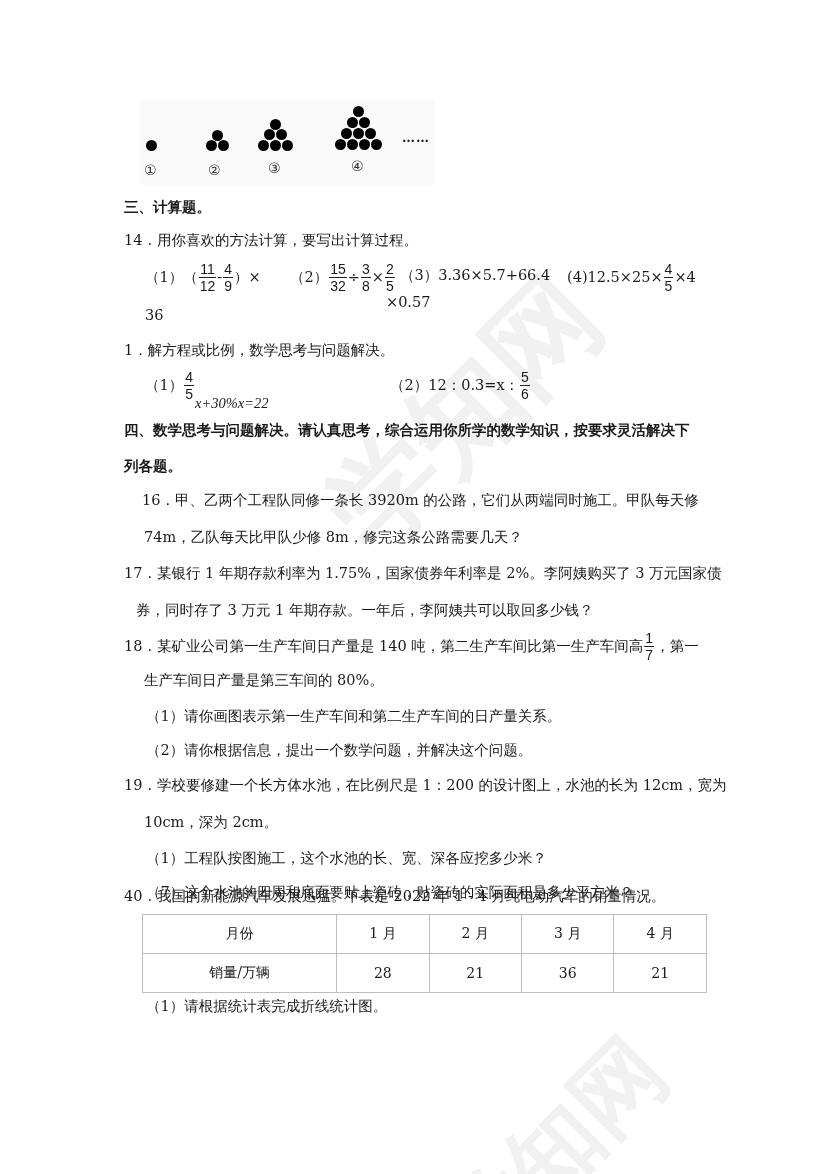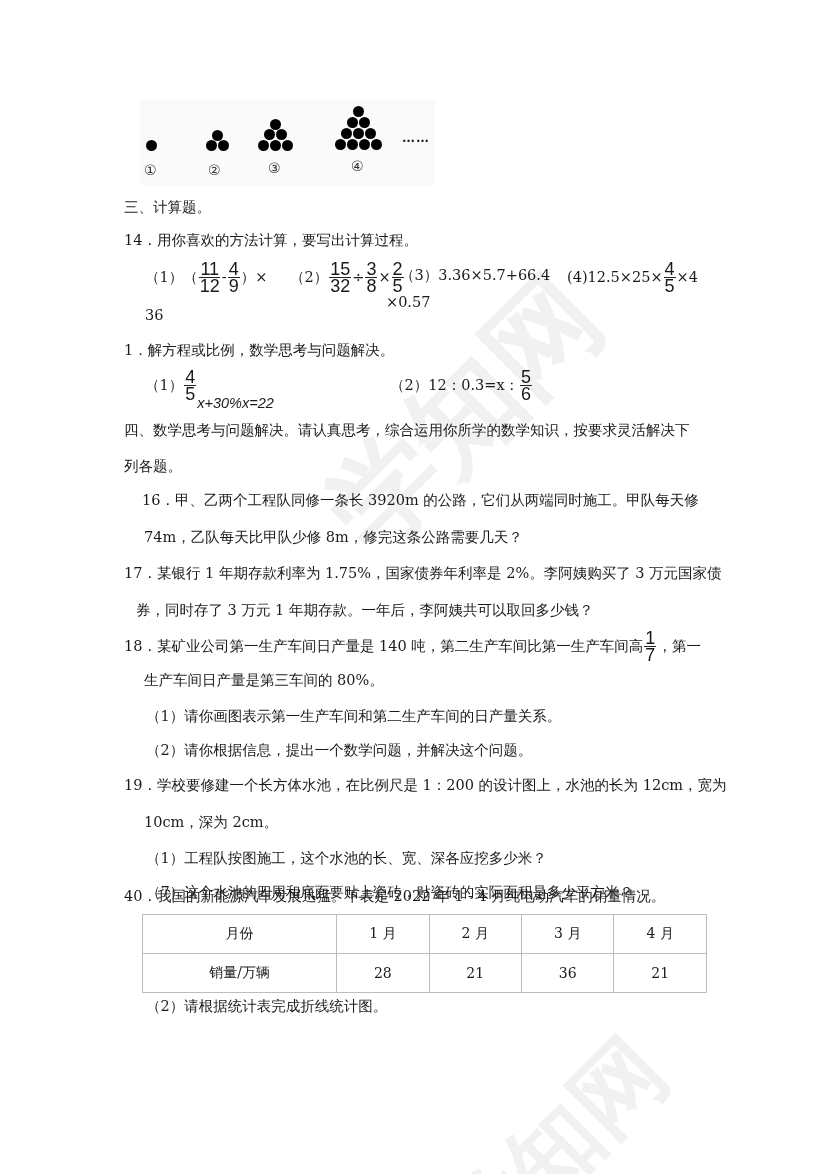--- a/index.html
+++ b/index.html
@@ -1,35 +1,35 @@
 <!DOCTYPE html>
 <html><head>
 <meta charset="utf-8">
 <style>
   html, body { margin:0; padding:0; background:#ffffff; }
   body { width:830px; height:1174px; position:relative; overflow:hidden;
          font-family:"DejaVu Serif","Liberation Serif",serif; color:#1a1a1a; }
   .page { position:absolute; left:0; top:0; width:830px; height:1174px; }
   .abs { position:absolute; white-space:nowrap; }
   .t { font-size:14.5px; line-height:20px; }
-  .b { font-weight:normal; }
+  .b { font-weight:bold; }
   .frac { display:inline-flex; flex-direction:column; align-items:center; vertical-align:middle;
-          font-family:"Liberation Sans","DejaVu Sans",sans-serif; font-size:18px; line-height:16px; margin:10px 1px; }
+          font-family:"Liberation Sans","DejaVu Sans",sans-serif; font-size:14px; line-height:16px; margin:10px 1px; }
   .frac .num { border-bottom:1px solid #222; padding:0 1px; }
   .frac .den { padding:0 1px; }
   .dots-fig { position:absolute; left:140px; top:100px; width:295px; height:85px; background:#fafafa; }
   .dot { position:absolute; width:11px; height:11px; border-radius:50%; background:#000; }
   .circ { position:absolute; font-size:14px; color:#333; font-family:"DejaVu Sans",sans-serif; }
   .ell { position:absolute; font-size:13px; letter-spacing:1px; font-weight:bold; }
   table.sales { position:absolute; left:142px; top:914px; width:565px; border-collapse:collapse; }
   table.sales td { border:1px solid #bdbdbd; height:36px; text-align:center; font-size:14px;
                    font-family:"DejaVu Serif","Liberation Serif",serif; }
   .wm { position:absolute; color:#f1f1f1; font-family:"DejaVu Sans",sans-serif; font-weight:bold; z-index:0; }
   .content { position:relative; z-index:1; }
-  i { font-family:Liberation Sans, sans-serif;margin-top:36px; }
+  i { font-family:Liberation Serif, serif;margin-top:36px; }
 </style>
 </head>
 <body>
 
 <div class="page">
 
   <div class="wm" style="left:300px; top:340px; font-size:110px; transform:rotate(-45deg);">学知网</div>
   <div class="wm" style="left:420px; top:1090px; font-size:90px; transform:rotate(-45deg);">学知网</div>
 
   <div class="content">
@@ -193,16 +193,16 @@
     <tr>
       <td>销量/万辆</td>
       <td>28</td>
       <td>21</td>
       <td>36</td>
       <td>21</td>
     </tr>
   </tbody>
       </table>
 
-  <div class="abs t" style="left:146px; top:996px;">（2）请根据统计表完成折线统计图。</div>
+  <div class="abs t" style="left:146px; top:996px;">（1）请根据统计表完成折线统计图。</div>
 
   </div>
 </div>
 
 </body></html>

